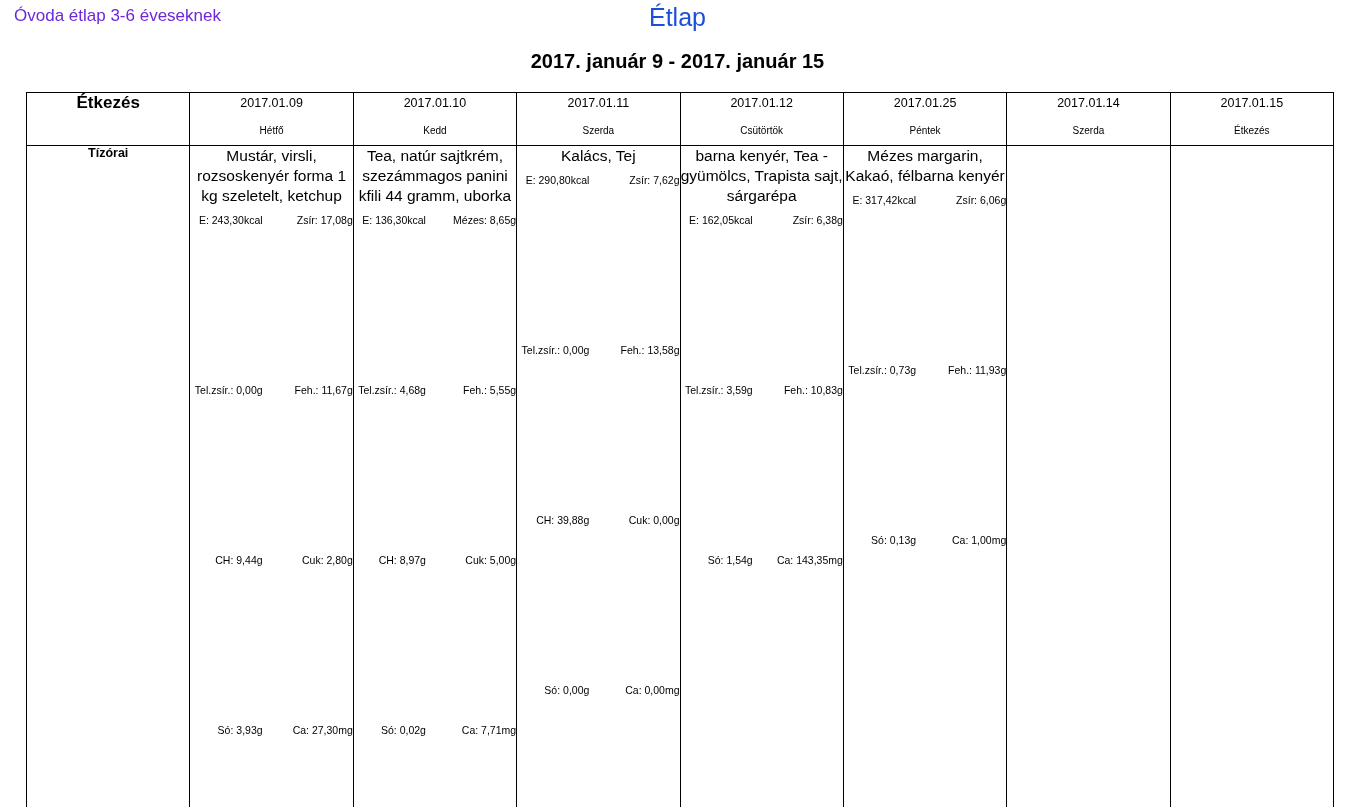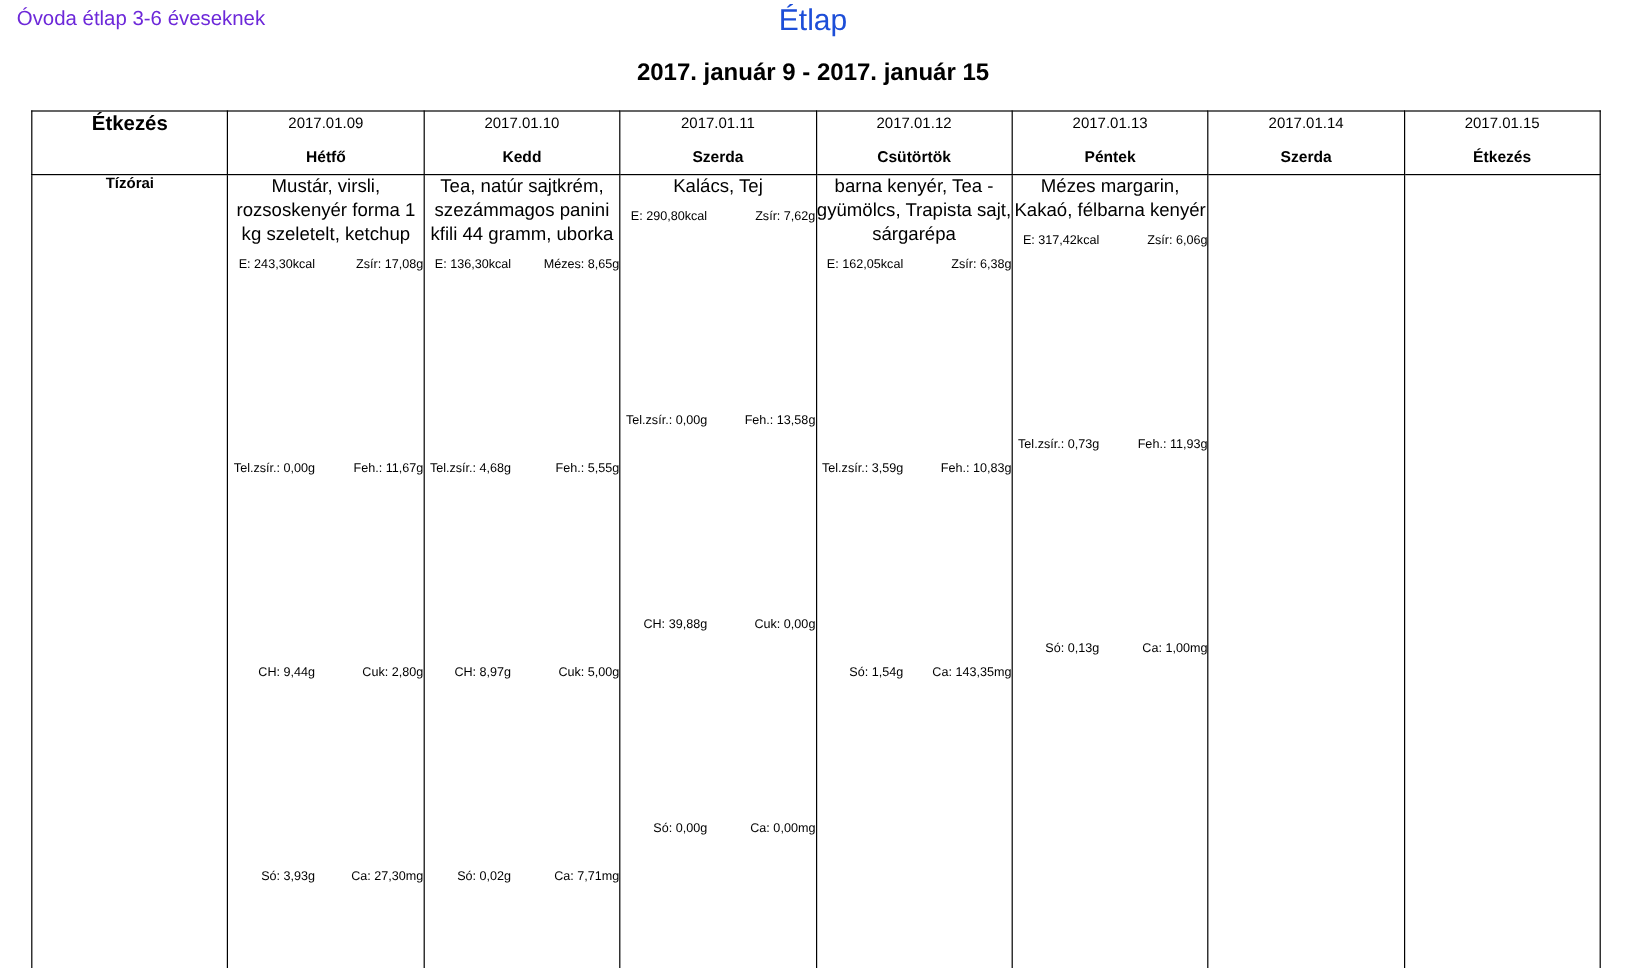--- a/index.html
+++ b/index.html
@@ -73,25 +73,24 @@
     vertical-align: middle;
     font-weight: normal;
   }
   .hdr-cell .date {
     font-size: 12.5px;
     line-height: 15px;
     display: block;
     margin-top: 3px;
   }
   .hdr-cell .dow {
-    font-size: 13px;
+    font-size: 10px;
     line-height: 15px;
     display: block;
     margin-top: 12px;
-    font-weight: bold;
   }
   .hdr-label {
     font-weight: bold;
     font-size: 17px;
     text-align: center;
     vertical-align: top;
     padding-top: 9px;
   }
 
   
@@ -167,21 +166,21 @@
         </th>
         <th class="hdr-cell">
           <span class="date">2017.01.11</span>
           <span class="dow">Szerda</span>
         </th>
         <th class="hdr-cell">
           <span class="date">2017.01.12</span>
           <span class="dow">Csütörtök</span>
         </th>
         <th class="hdr-cell">
-          <span class="date">2017.01.13</span>
+          <span class="date">2017.01.25</span>
           <span class="dow">Péntek</span>
         </th>
         <th class="hdr-cell">
           <span class="date">2017.01.14</span>
           <span class="dow">Szerda</span>
         </th>
         <th class="hdr-cell">
           <span class="date">2017.01.15</span>
           <span class="dow">Étkezés</span>
         </th>

